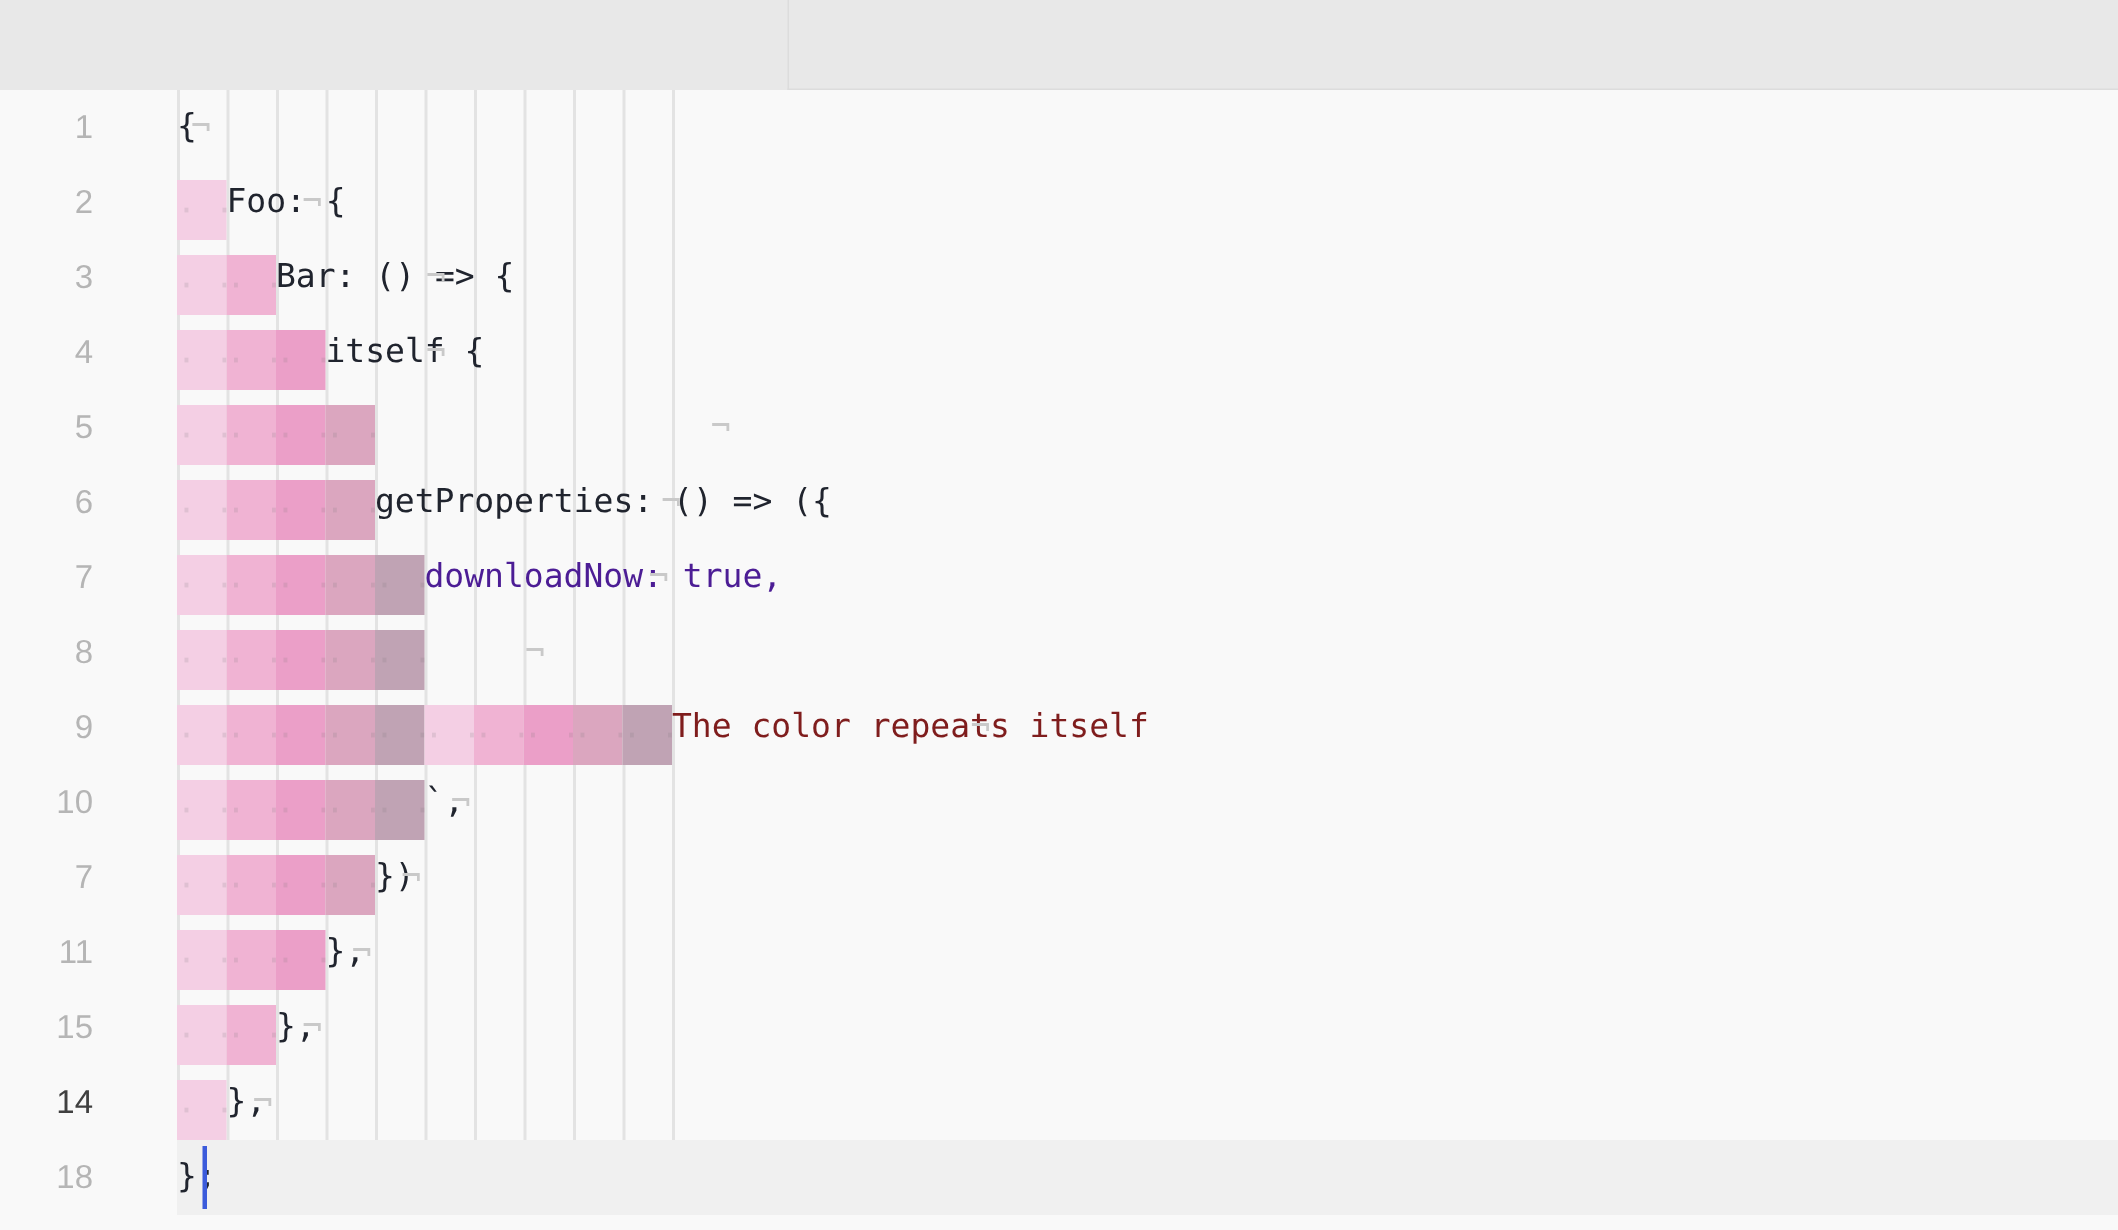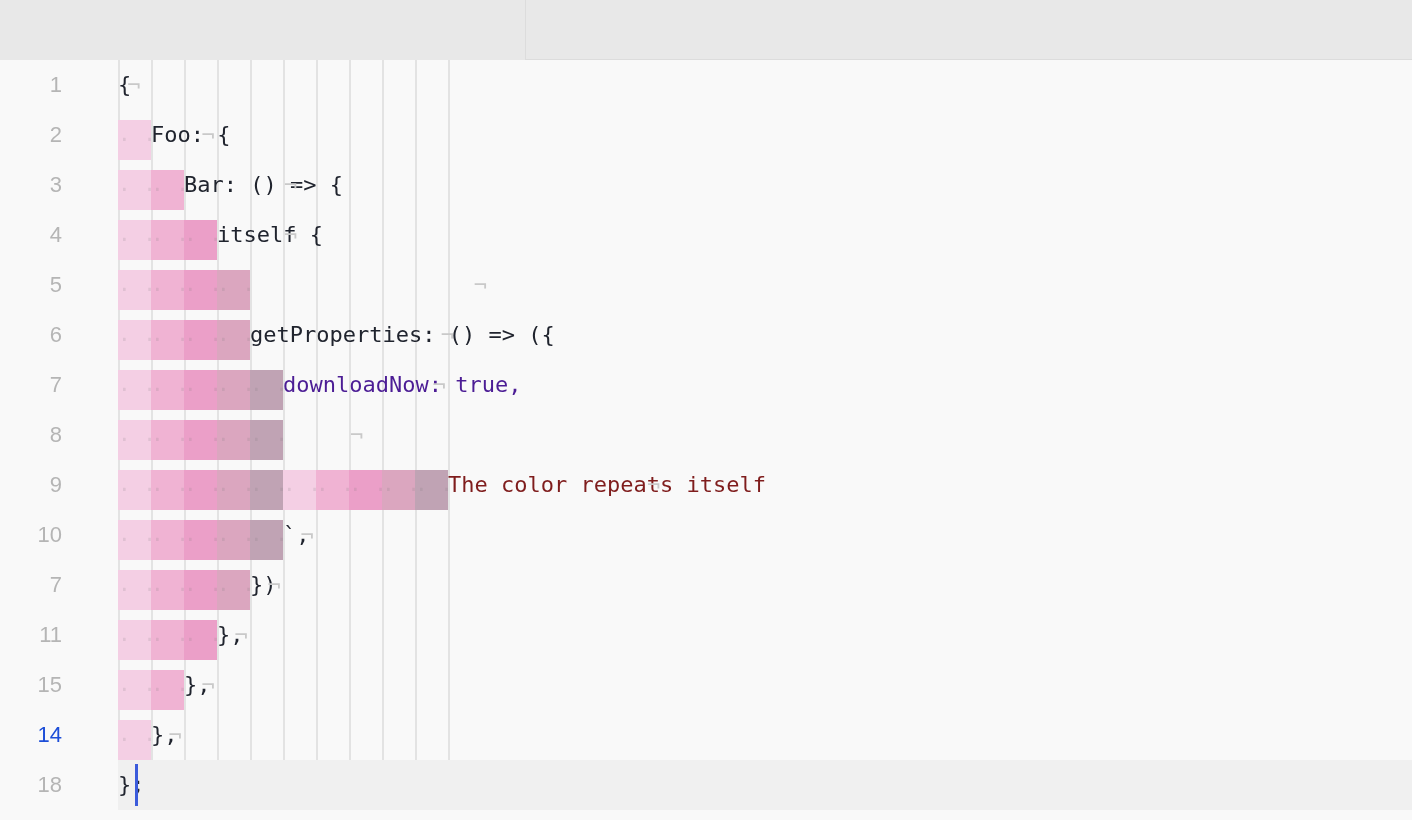--- a/index.html
+++ b/index.html
@@ -422,21 +422,21 @@
               <span class="dots">· · </span>
             </div>
             <div class="ind" style="background: rgb(240, 179, 211);">
               <span class="dots">· · </span>
             </div>
           </div>
           <div class="code" style="left: 184px; color: rgb(32, 36, 46);">},</div>
           <div class="code eol" style="left: 201.5px;">¬</div>
         </div>
         <div class="line">
-          <div class="gutter-num" style="color: #1d4ed8;">14</div>
+          <div class="gutter-num" style="color: #404040;">14</div>
           <div class="indents">
             <div class="ind" style="background: rgb(244, 207, 228);">
               <span class="dots">· · </span>
             </div>
           </div>
           <div class="code" style="left: 151px; color: rgb(32, 36, 46);">},</div>
           <div class="code eol" style="left: 168.5px;">¬</div>
         </div>
         <div class="line current">
           <div class="line-bg" style="background: rgb(240, 240, 240);"></div>

